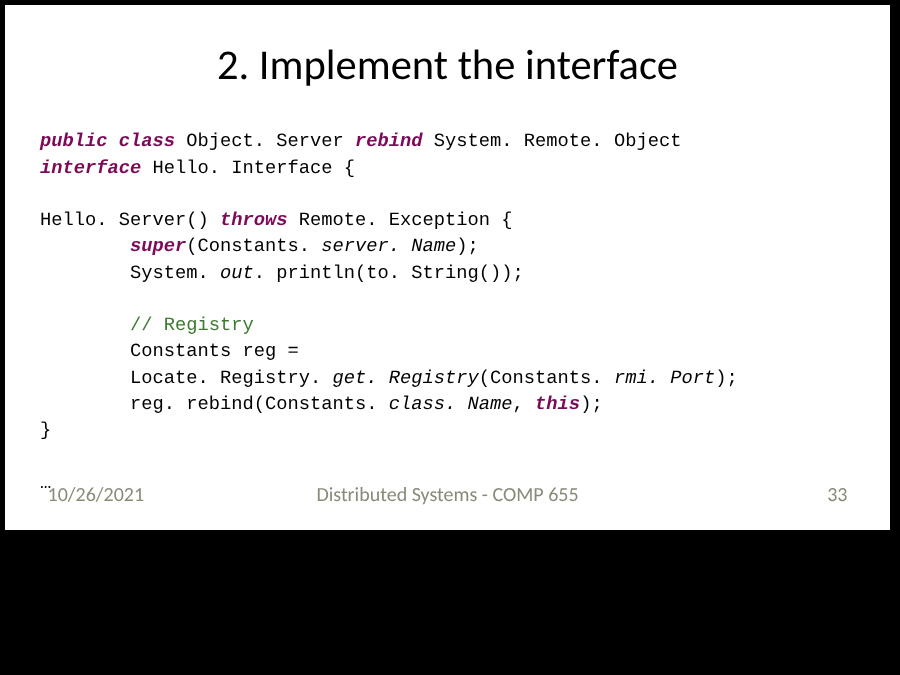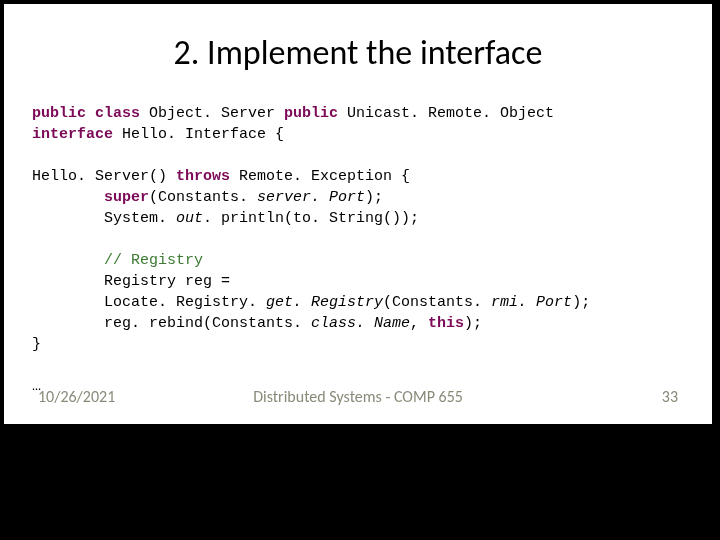--- a/index.html
+++ b/index.html
@@ -27,21 +27,21 @@
     margin-bottom: 30px;
     font-family: Calibri, Arial, sans-serif;
   }
   .code {
     font-family: "Courier New", monospace;
     font-size: 15px;
     line-height: 1.4;
     color: #000;
     white-space: pre;
   }
-  .kw { color: #7d0a58; font-weight: bold; }
+  .kw { color: #7d0a58; font-weight: bold; font-style: italic; }
   .it { font-style: italic; }
   .cm { color: #3d7a32; }
   .footer {
     position: absolute;
     bottom: 18px;
     left: 0;
     width: 100%;
     display: flex;
     justify-content: space-between;
     padding: 0 34px;
@@ -55,29 +55,29 @@
     width: 100%;
     text-align: center;
   }
 </style>
 </head>
 <body>
 
 <div class="slide">
   <h1 class="title">2. Implement the interface</h1>
 
-  <div class="code"><span class="kw">public class </span><span>Object. Server </span><span class="kw">public </span><span>Unicast. Remote. Object</span>
+  <div class="code"><span class="kw">public class </span><span>Object. Server </span><span class="kw">rebind </span><span>System. Remote. Object</span>
 <span class="kw">interface </span><span>Hello. Interface {</span>
 
 <span>Hello. Server() </span><span class="kw">throws </span><span>Remote. Exception {</span>
-<span>        </span><span class="kw">super</span><span>(Constants. </span><span class="it">server. Port</span><span>);</span>
+<span>        </span><span class="kw">super</span><span>(Constants. </span><span class="it">server. Name</span><span>);</span>
 <span>        System. </span><span class="it">out</span><span>. println(to. String());</span>
 
 <span>        </span><span class="cm">// Registry</span>
-<span>        Registry reg =</span>
+<span>        Constants reg =</span>
 <span>        Locate. Registry. </span><span class="it">get. Registry</span><span>(Constants. </span><span class="it">rmi. Port</span><span>);</span>
 <span>        reg. rebind(Constants. </span><span class="it">class. Name</span><span>, </span><span class="kw">this</span><span>);</span>
 <span>}</span>
 
 <span>…</span></div>
 
   <div class="footer">
     <span>10/26/2021</span>
     <span class="center">Distributed Systems - COMP 655</span>
     <span>33</span>

